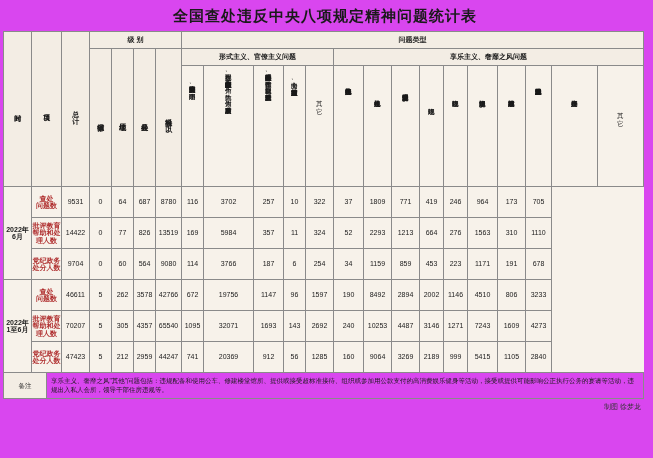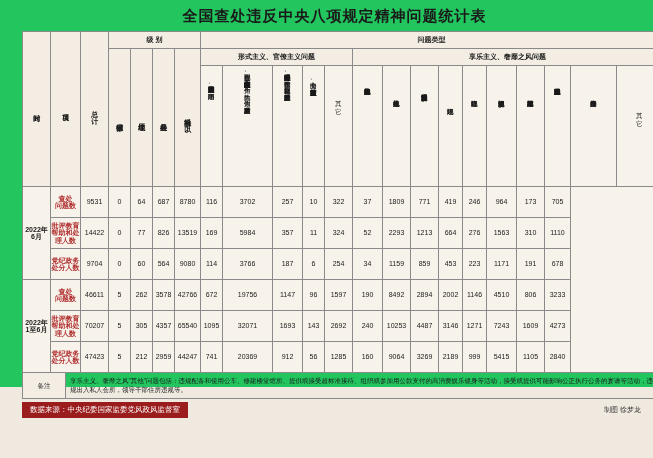--- a/index.html
+++ b/index.html
@@ -5,24 +5,24 @@
   html,body{margin:0;padding:0;}
   body{
     width:653px;height:458px;
     background:#efe9df;
     font-family:"Liberation Sans","DejaVu Sans",sans-serif;
     color:#1a1a1a;
     overflow:hidden;
   }
   .page{
     position:relative;
-    width:653px;height:387px;
-    background:#22c55e;
+    width:653px;height:458px;
+    background:#d946ef;
     box-sizing:border-box;
-    padding:4px 6px 0 22px;
+    padding:4px 6px 0 3px;
   }
   .title{
     text-align:center;
     font-weight:bold;
     font-size:15px;
     letter-spacing:1px;
     padding:3px 0 5px 0;
     font-family:"Liberation Serif","DejaVu Serif",serif;
   }
   table.main{
@@ -341,17 +341,16 @@
   <table class="remark-table">
     <tbody>
       <tr>
         <td class="remark-label">备注</td>
         <td>享乐主义、奢靡之风"其他"问题包括：违规配备和使用公车、修建楼堂馆所、提供或接受超标准接待、组织或参加用公款支付的高消费娱乐健身等活动，接受或提供可能影响公正执行公务的宴请等活动，违规出入私人会所，领导干部住房违规等。</td>
       </tr>
     </tbody>
   </table>
 
   <div class="footer">
-    <div class="src">数据来源：中央纪委国家监委党风政风监督室</div>
     <div class="credit">制图 徐梦龙</div>
   </div>
 
 </div>
 
 </body></html>

